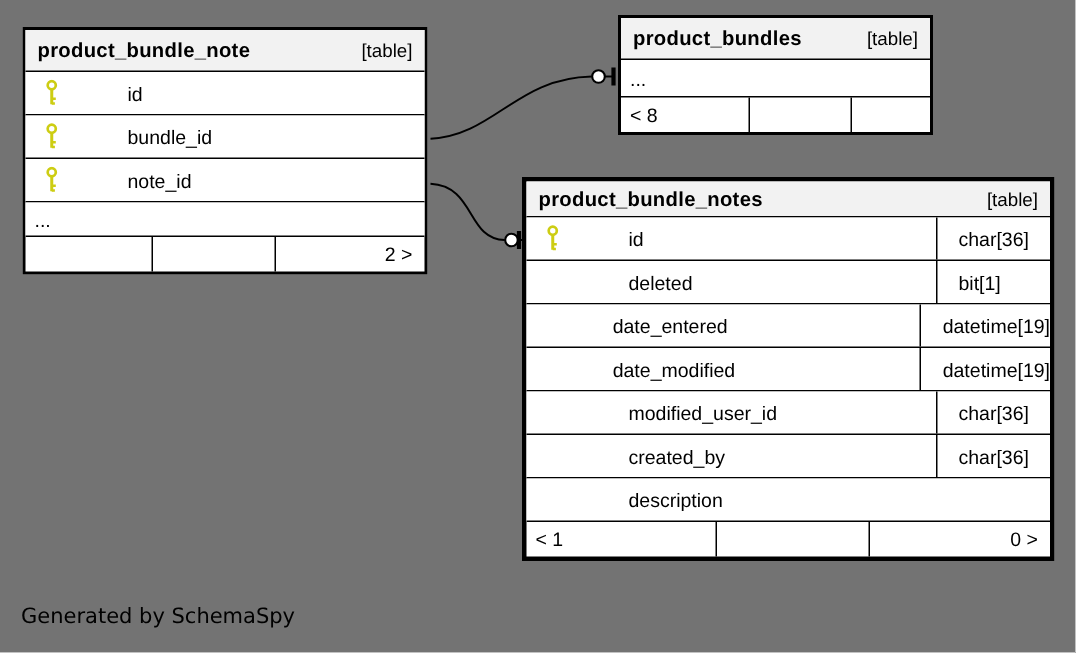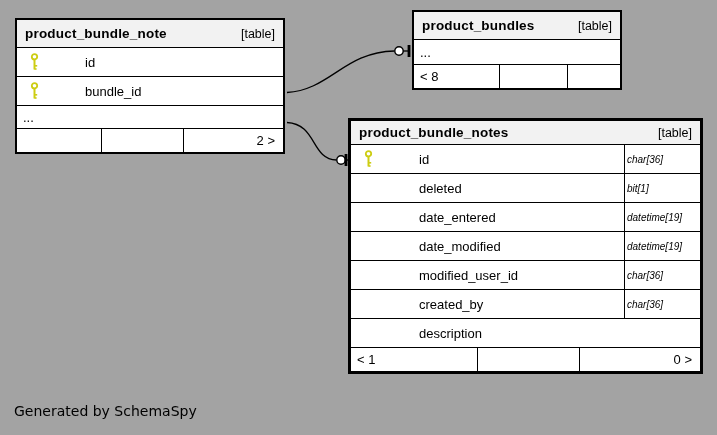--- a/index.html
+++ b/index.html
@@ -1,17 +1,17 @@
 <!DOCTYPE html>
 <html><head>
 <meta charset="utf-8">
 <style>
   html,body { margin:0; padding:0; background:#fff; }
   .canvas {
-    position:relative; width:717px; height:435px; background:#a3a3a3;
+    position:relative; width:717px; height:435px; background:#737373;
     font-family:"Liberation Sans", sans-serif; color:#000;
     overflow:hidden;
   }
   .tbl { position:absolute; background:#fff; border:2px solid #000; box-sizing:border-box; }
   .tbl.thick { border-width:3px; }
   .hdr {
     background:#f2f2f2; border-bottom:1.5px solid #000;
     display:flex; justify-content:space-between; align-items:center;
     padding:0 8px; box-sizing:border-box;
   }
@@ -26,21 +26,21 @@
   .t1 .row { height:29px; }
   .t1 .row.ellipsis { height:23px; padding-left:6px; }
   .t2 .hdr { height:28px; }
   .t2 .row.ellipsis { height:25px; padding-left:6px; }
   .t3 .hdr { height:24px; }
   .t3 .row { height:29px; }
   .ncell { flex:1;padding-left:28px; }
   .t3 .ncell { flex:0 0 auto; width:205px; }
   .tcell {
     border-left:1.5px solid #000; align-self:stretch; display:flex; align-items:center;
-    padding-left:2px; flex:1; box-sizing:border-box; font-size:10px;font-style:italic;
+    padding-left:14px; flex:1; box-sizing:border-box; font-size:13px;
   }
   .frow { display:flex; font-size:13px; box-sizing:border-box; height:23px; }
   .fcell { display:flex; align-items:center; box-sizing:border-box; }
   .fcell.sep { border-left:1.5px solid #000; }
   .fcell.l { padding-left:6px; }
   .fcell.r { justify-content:flex-end; padding-right:8px; }
   .t1 .f1 { width:84px; } .t1 .f2 { width:82px; } .t1 .f3 { flex:1; }
   .t2 .f1 { width:85px; } .t2 .f2 { width:68px; } .t2 .f3 { flex:1; }
   .t3 .f1 { width:126px; } .t3 .f2 { width:102px; } .t3 .f3 { flex:1; }
   .overlay { position:absolute; left:0; top:0; pointer-events:none; }
@@ -85,20 +85,31 @@
     <div class="row">
       <span class="keyslot">
         <svg width="9" height="18" viewBox="0 0 9 18">
             <circle cx="4.5" cy="3.8" r="2.7" fill="none" stroke="#cdcd13" stroke-width="1.8"></circle>
             <line x1="4.5" y1="6.6" x2="4.5" y2="16.5" stroke="#cdcd13" stroke-width="2"></line>
             <line x1="4.5" y1="12.8" x2="7.2" y2="12.8" stroke="#cdcd13" stroke-width="1.6"></line>
             <line x1="4.5" y1="16" x2="6.6" y2="16" stroke="#cdcd13" stroke-width="1.6"></line>
           </svg>
       </span>
       <span class="ncell">bundle_id</span>
+    </div>
+    <div class="row">
+      <span class="keyslot">
+        <svg width="9" height="18" viewBox="0 0 9 18">
+            <circle cx="4.5" cy="3.8" r="2.7" fill="none" stroke="#cdcd13" stroke-width="1.8"></circle>
+            <line x1="4.5" y1="6.6" x2="4.5" y2="16.5" stroke="#cdcd13" stroke-width="2"></line>
+            <line x1="4.5" y1="12.8" x2="7.2" y2="12.8" stroke="#cdcd13" stroke-width="1.6"></line>
+            <line x1="4.5" y1="16" x2="6.6" y2="16" stroke="#cdcd13" stroke-width="1.6"></line>
+          </svg>
+      </span>
+      <span class="ncell">note_id</span>
     </div>
     <div class="row ellipsis">
       <span>...</span>
     </div>
     <div class="frow">
       <span class="fcell f1 l"></span>
       <span class="fcell f2 sep"></span>
       <span class="fcell f3 sep r">2 &gt;</span>
     </div>
   </div>

